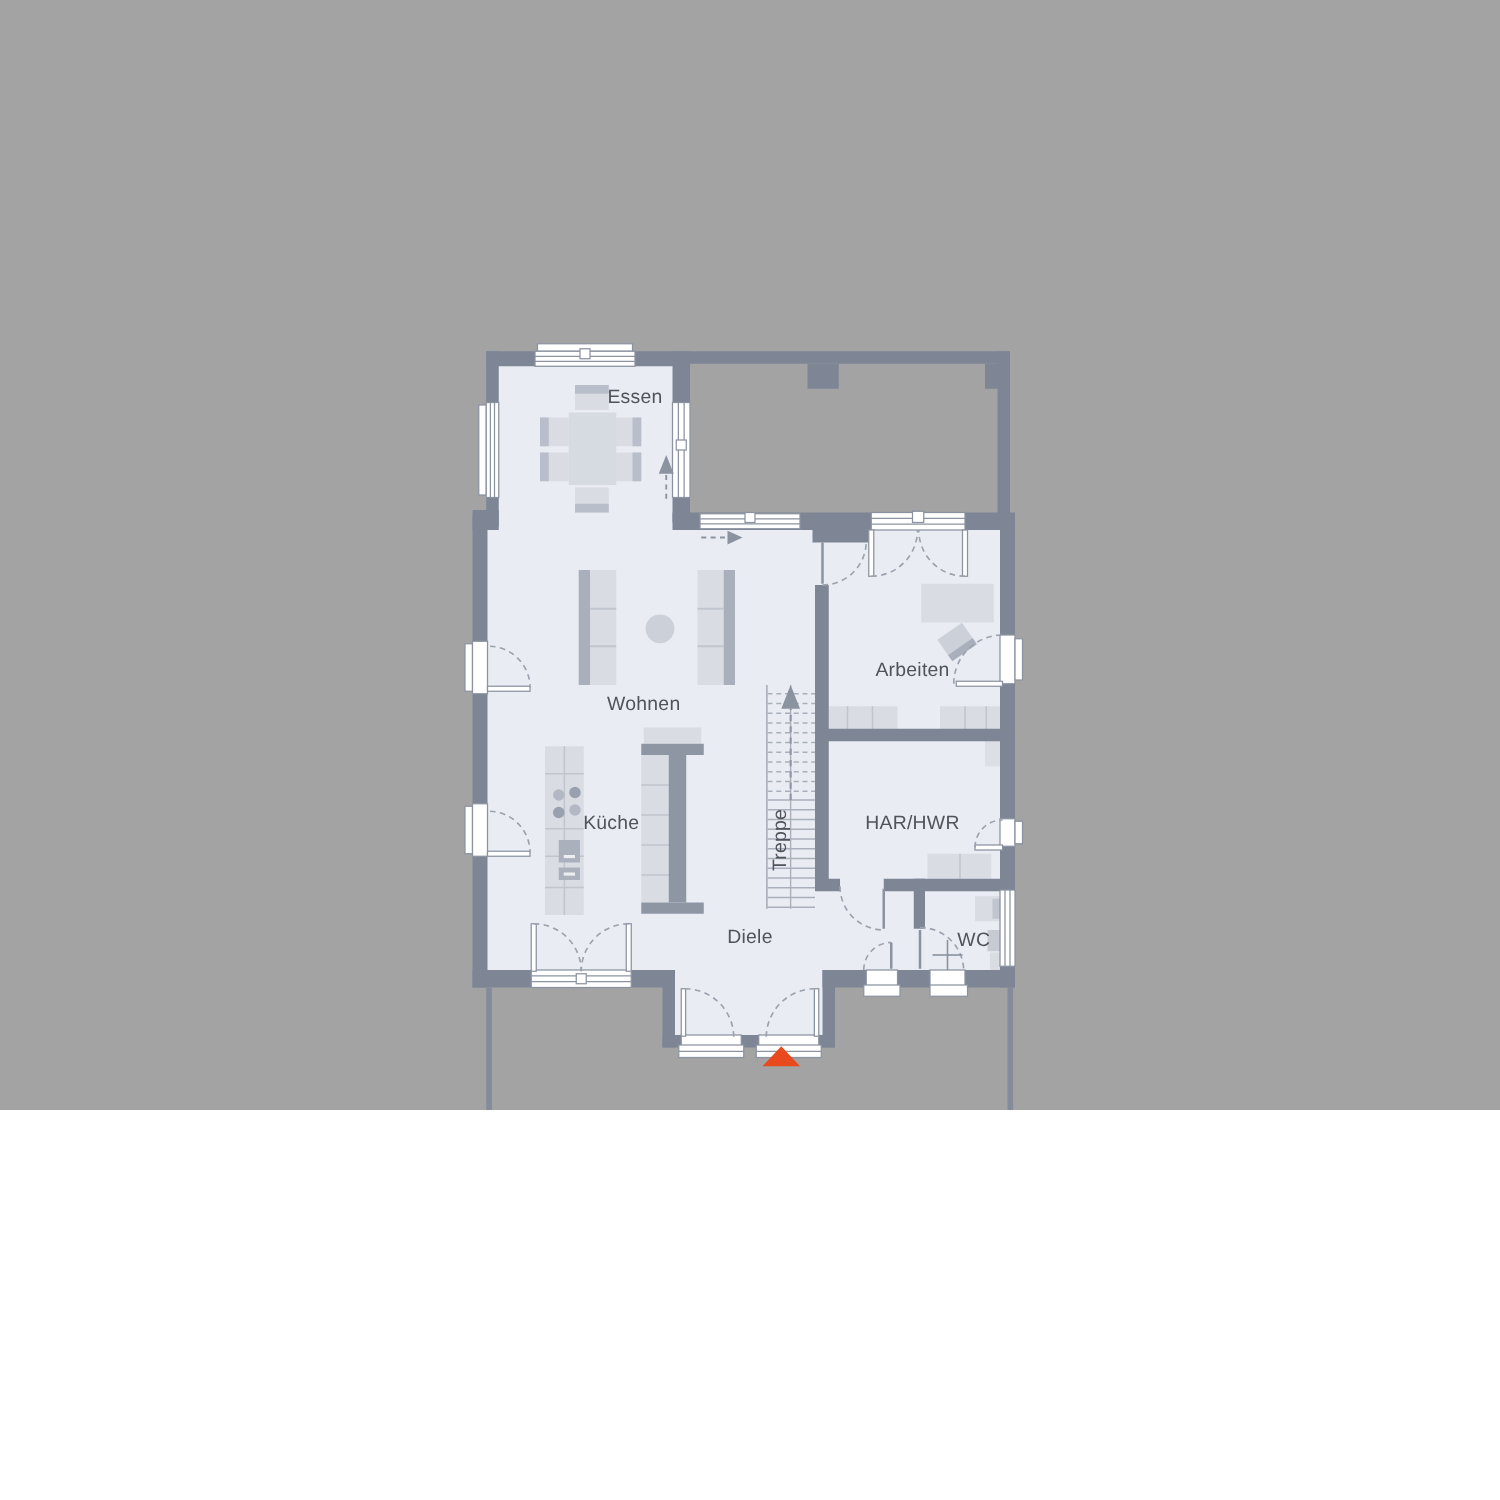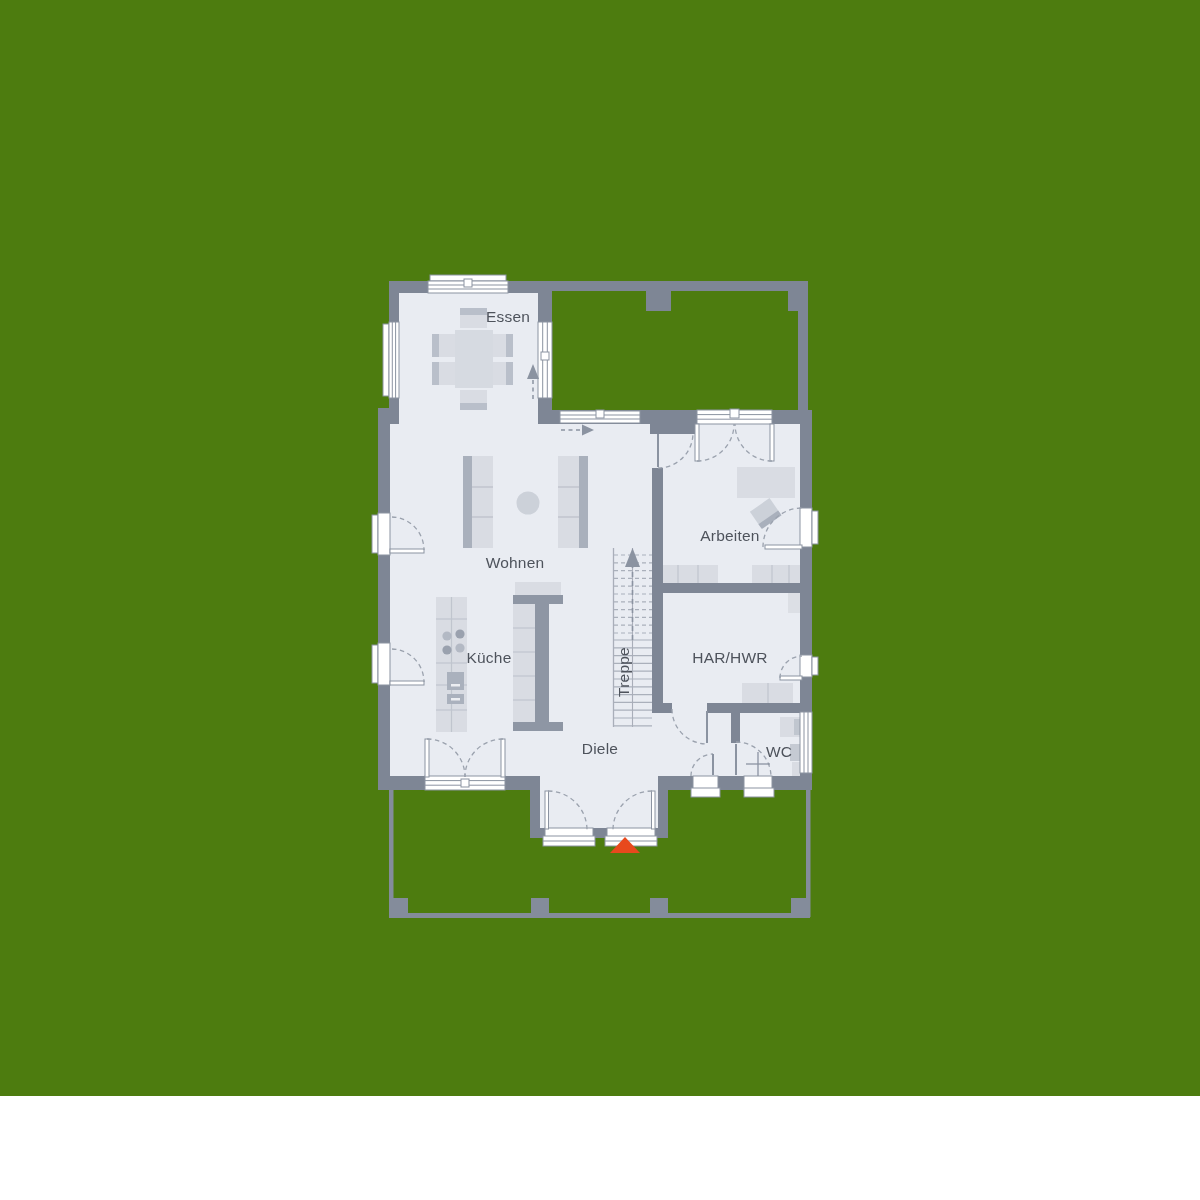--- a/index.html
+++ b/index.html
@@ -1,16 +1,16 @@
 <!DOCTYPE html>
 <html><head>
 <meta charset="utf-8">
 <style>
   html,body{margin:0;padding:0;background:#ffffff;}
-  .stage{position:relative;width:1200px;height:1096px;background:#4d7c0f;overflow:hidden;
+  .stage{position:relative;width:1200px;height:888px;background:#a3a3a3;overflow:hidden;
          font-family:"Liberation Sans", sans-serif;}
   svg{position:absolute;left:0;top:0;}
   text{font-family:"Liberation Sans", sans-serif;fill:#4e535c;}
   .room-label{font-size:15.5px;letter-spacing:0.2px;}
 </style>
 </head>
 <body>
 
 <div class="stage">
 <svg width="1200" height="1200" viewBox="0 0 1200 1200">

